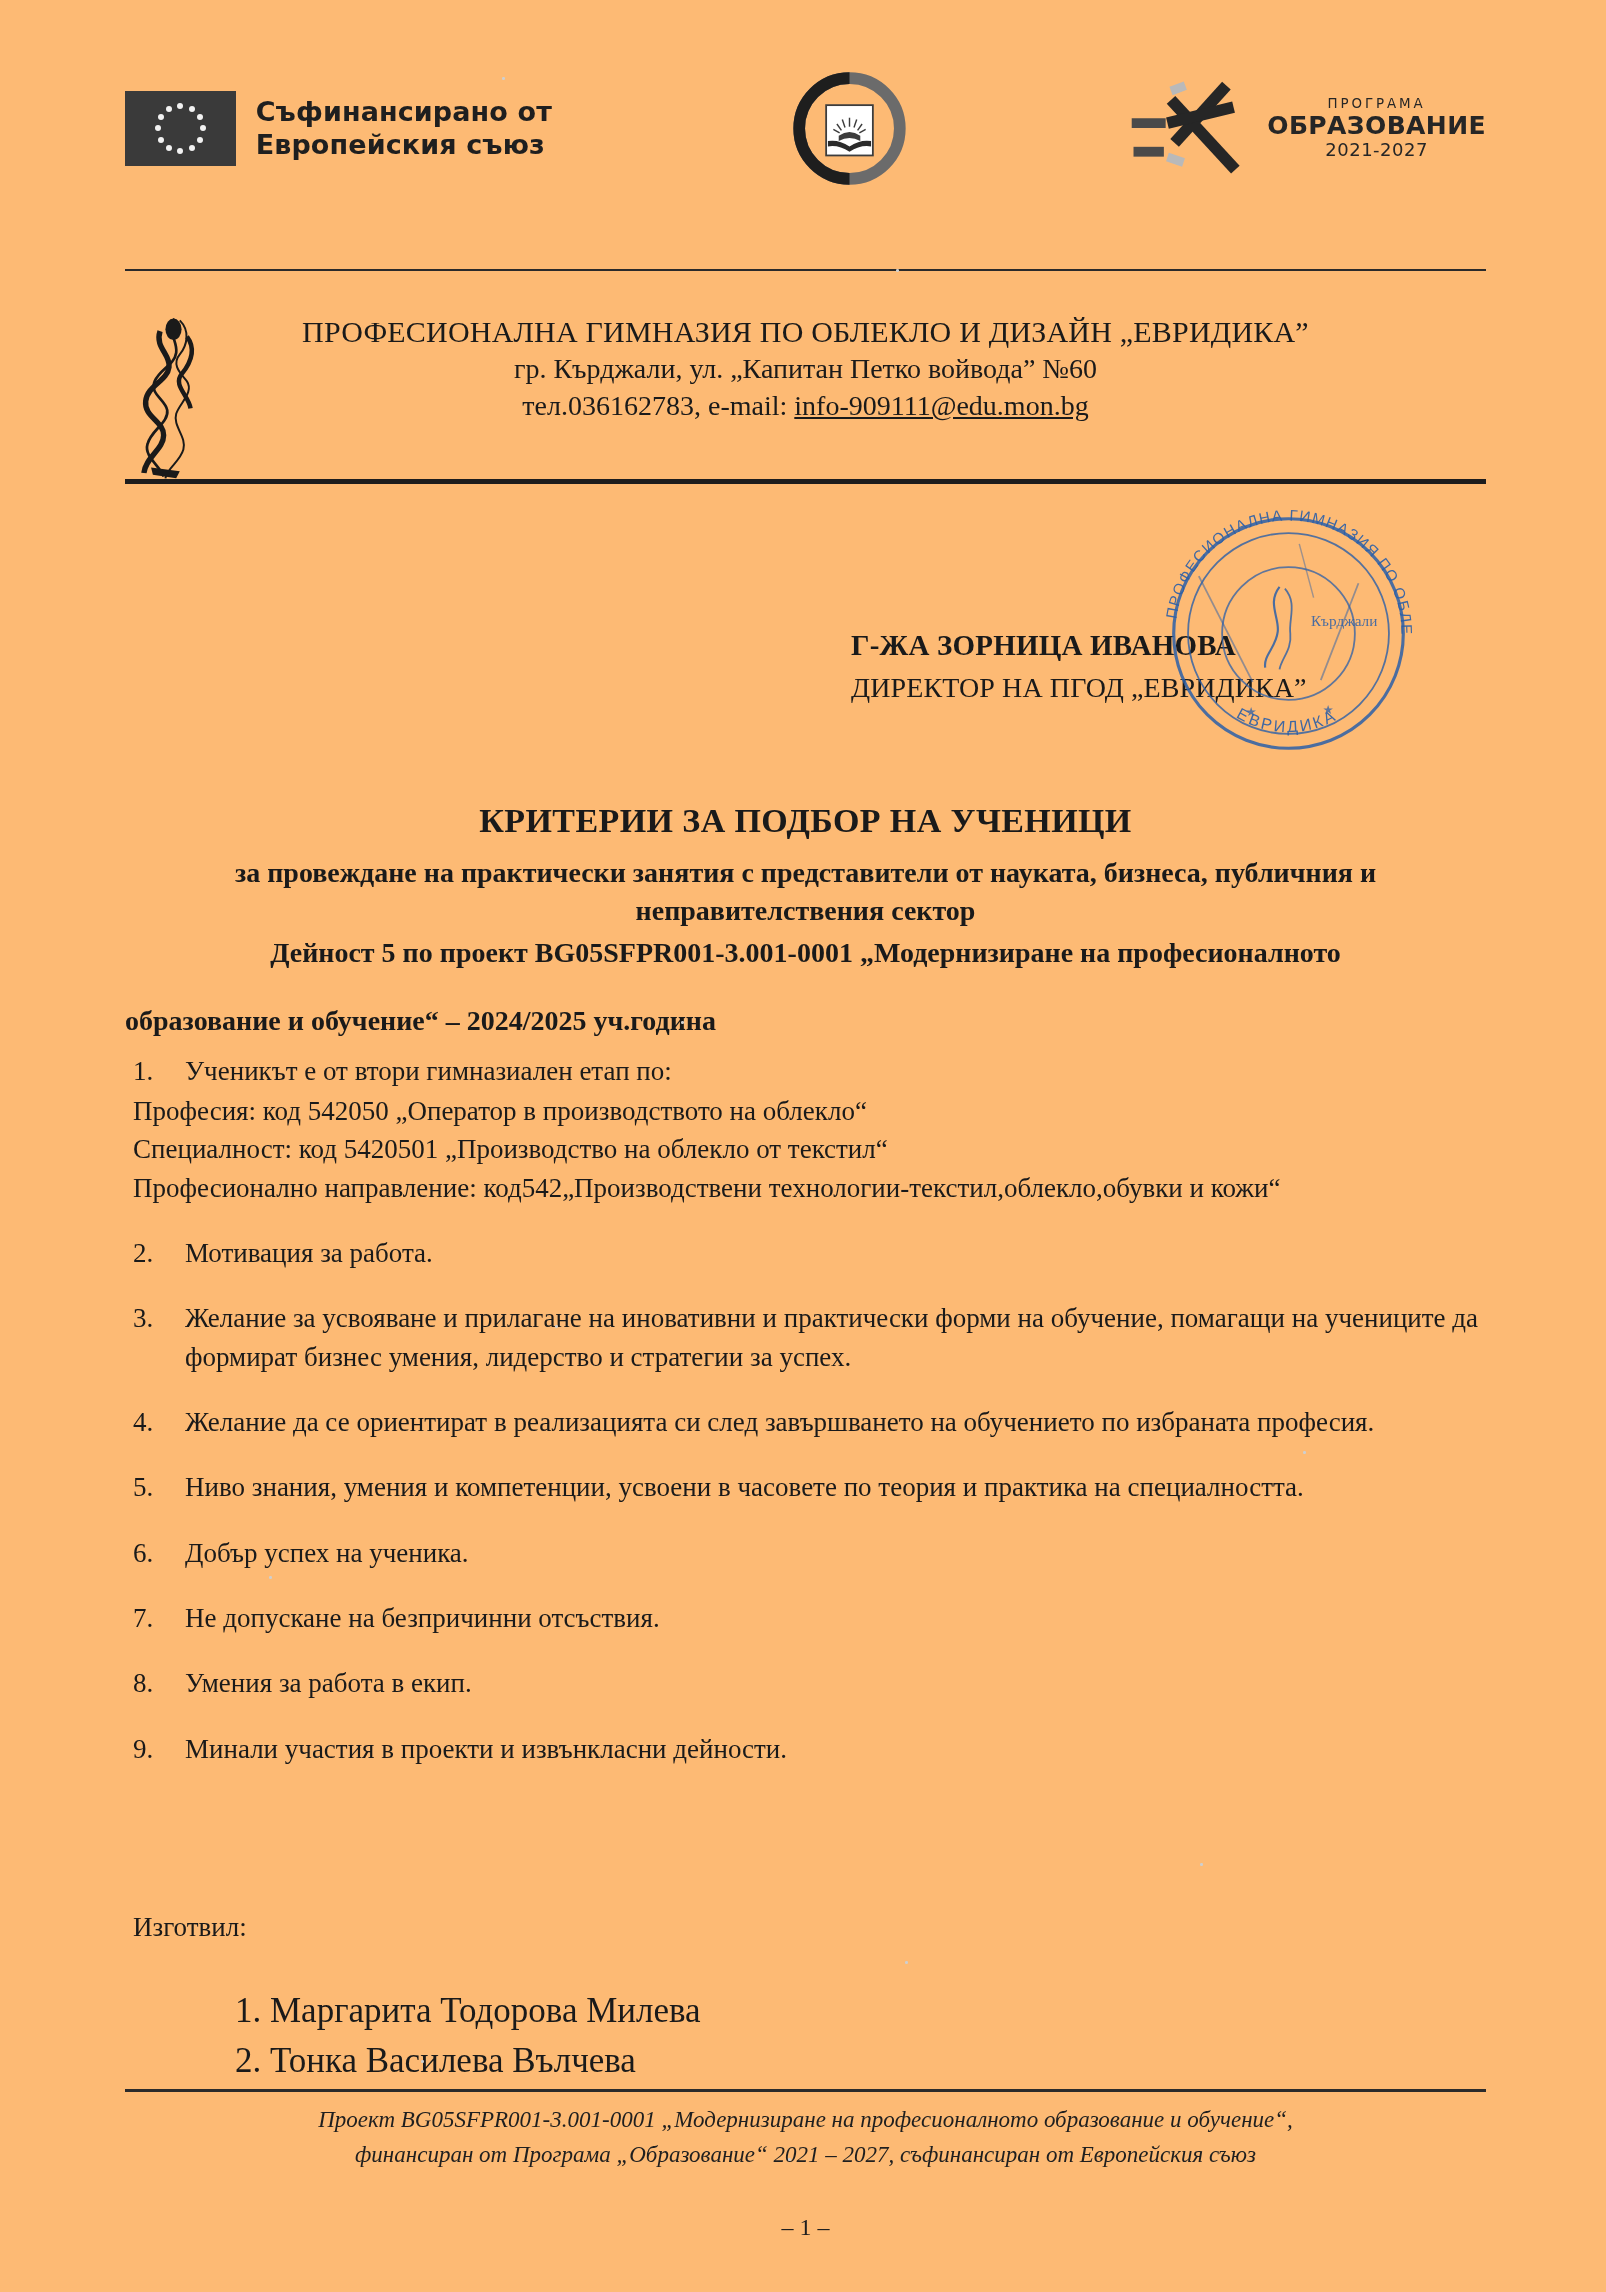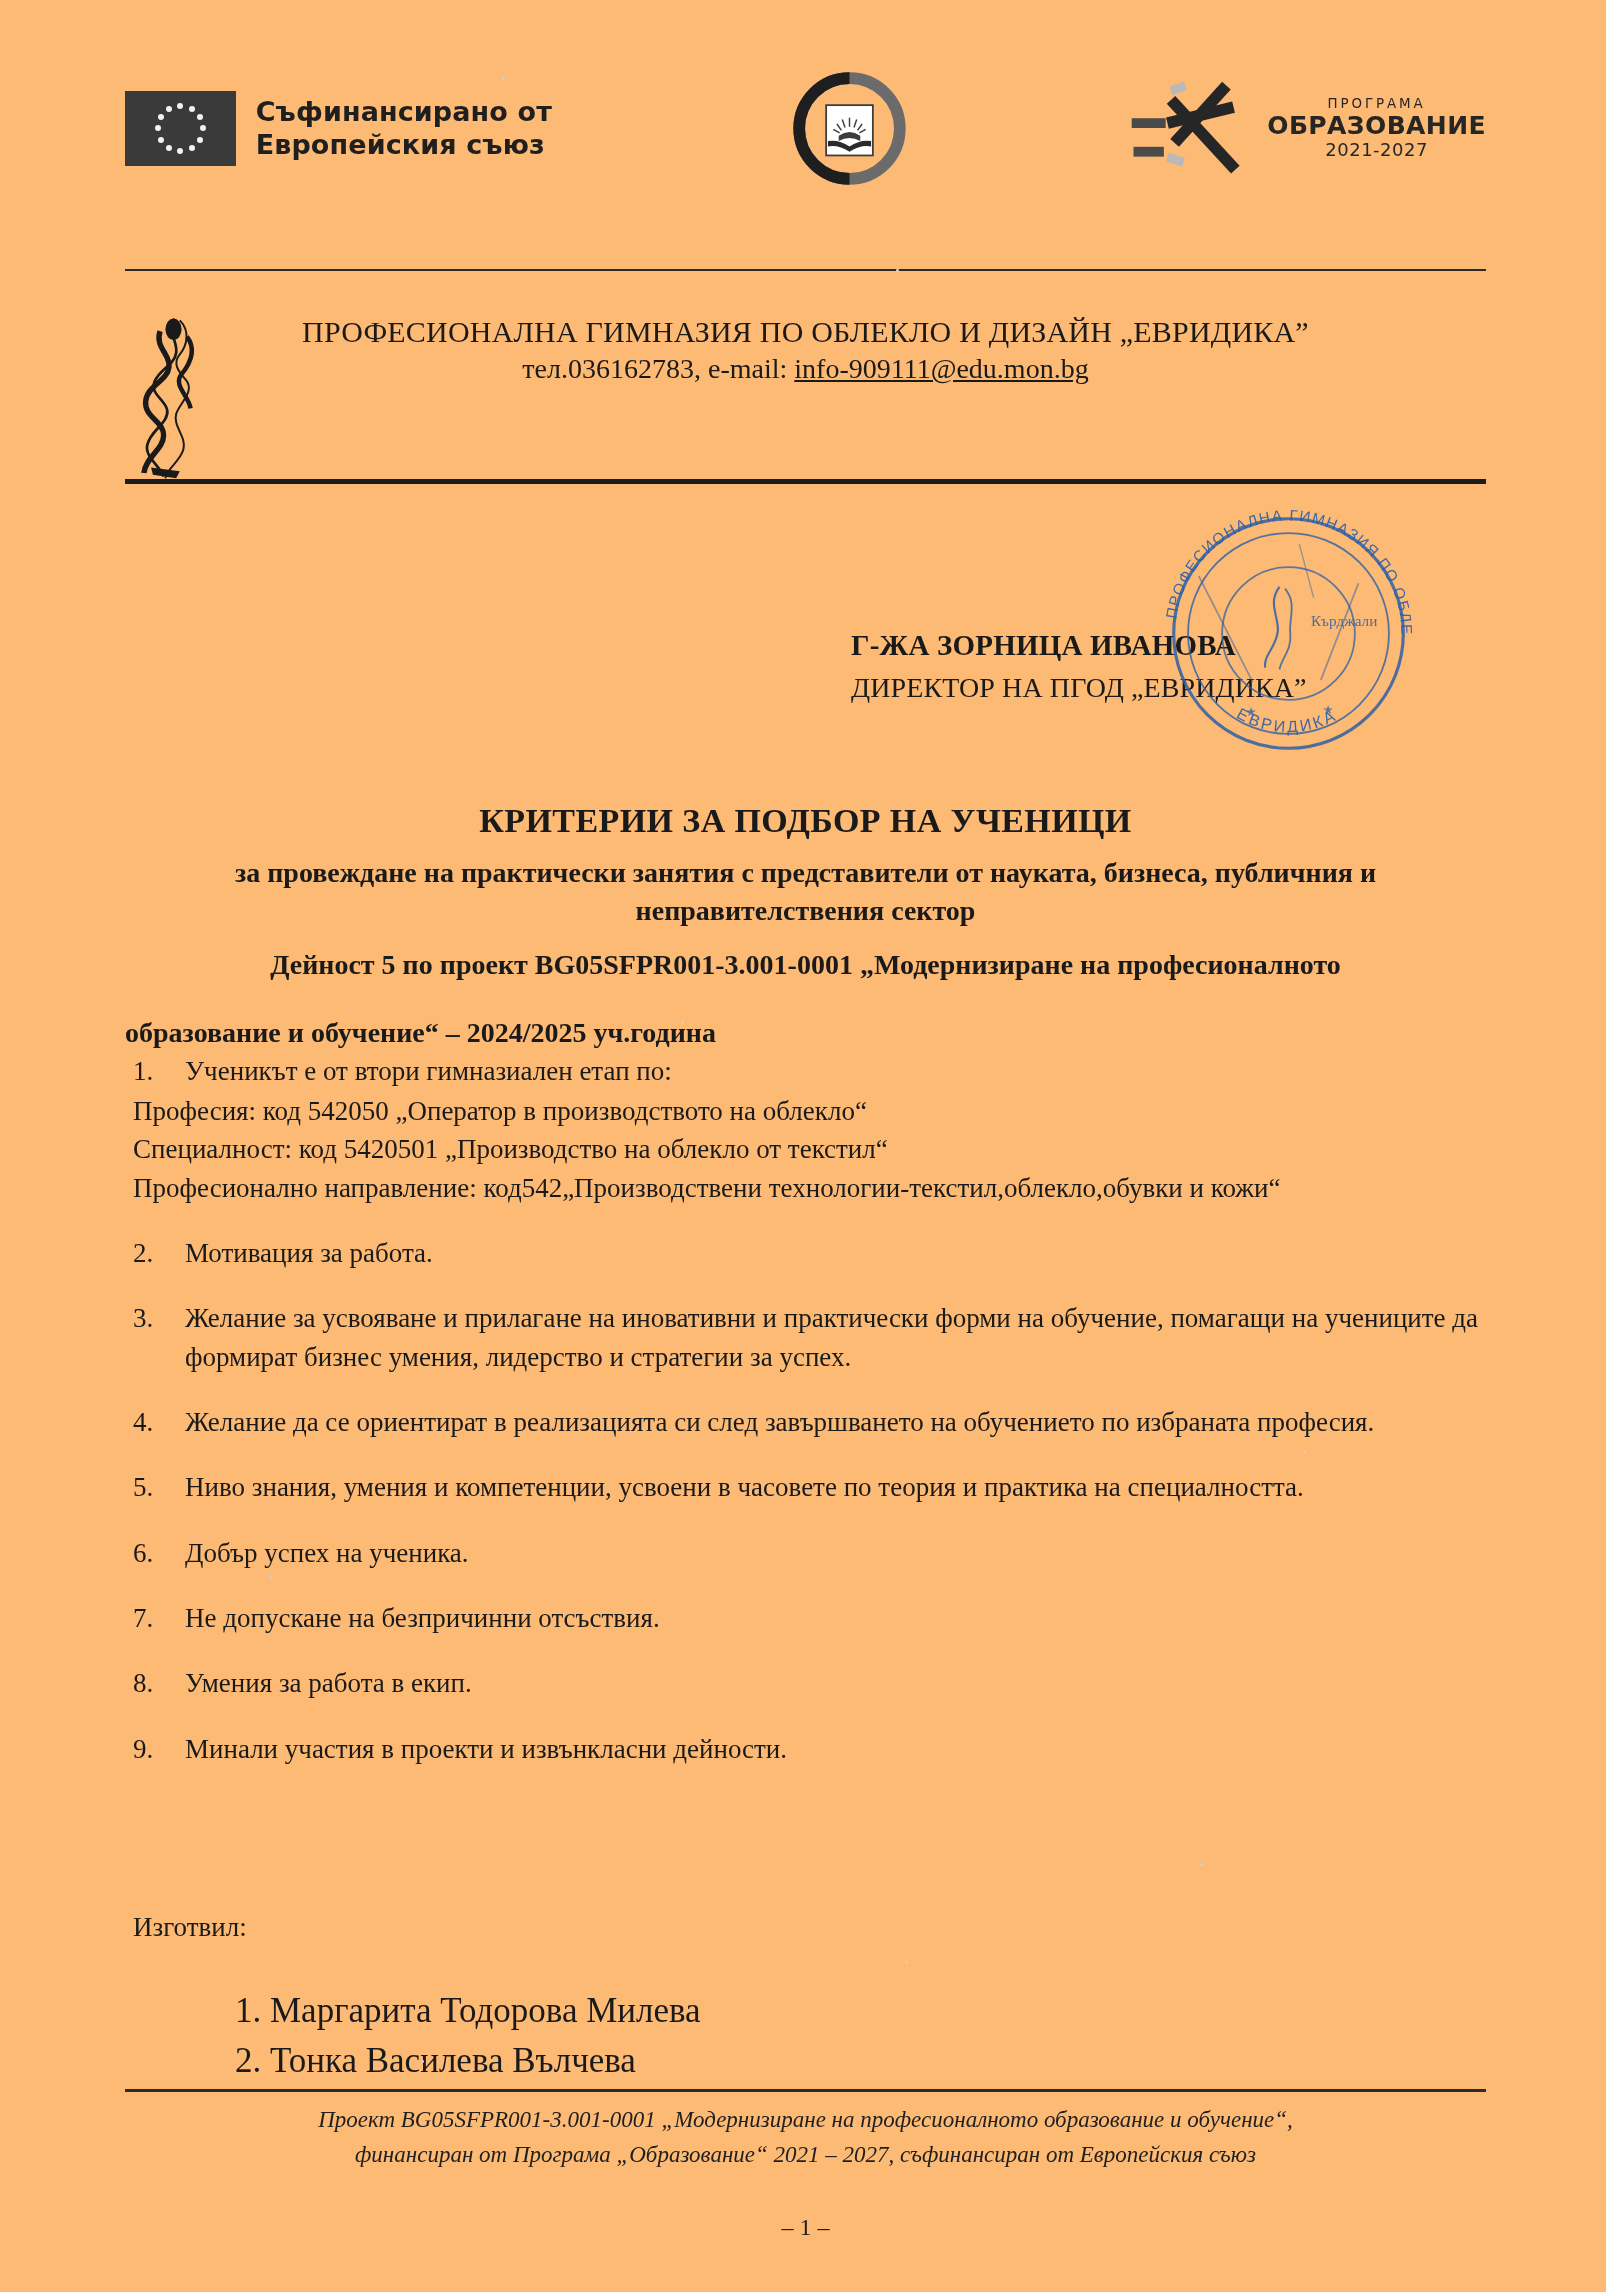--- a/index.html
+++ b/index.html
@@ -210,21 +210,21 @@
   .title-sub {
     font-size: 28px;
     font-weight: bold;
     line-height: 1.36;
     margin-top: 10.7px;
   }
   .title-activity {
     font-size: 28px;
     font-weight: bold;
     line-height: 1.4;
-    margin-top: 15px;
+    margin-top: 3px;
   }
   .title-activity2 {
     font-size: 28px;
     font-weight: bold;
     text-align: left;
     margin-top: 29px;
     line-height: 1.4;
   }
 
   
@@ -377,20 +377,21 @@
       <path d="M62 6 C74 18 70 34 62 44 C52 56 64 66 70 74 C78 86 62 98 58 110 C54 124 70 136 66 150 C62 164 48 170 46 182" fill="none" stroke="#1a1a1a" stroke-width="2.2"></path>
       <path d="M40 18 C34 36 52 44 50 58 C48 74 26 78 24 96 C22 114 44 118 44 134 C44 150 24 158 22 176" fill="none" stroke="#1a1a1a" stroke-width="6"></path>
       <path d="M70 24 C82 40 72 56 64 66 C54 78 72 90 74 104" fill="none" stroke="#1a1a1a" stroke-width="5"></path>
       <ellipse cx="55" cy="16" rx="9" ry="12" fill="#1a1a1a"></ellipse>
       <path d="M30 170 L62 174 L58 182 L32 178 Z" fill="#1a1a1a"></path>
     </svg>
   </div>
 
   <div class="school-header">
     <div class="line1">ПРОФЕСИОНАЛНА ГИМНАЗИЯ ПО ОБЛЕКЛО И ДИЗАЙН „ЕВРИДИКА”</div>
+    <div class="line2">гр. Кърджали, ул. „Капитан Петко войвода” №60</div>
     <div class="line3"><span>тел.036162783, e-mail: </span><span class="email-link">info-909111@edu.mon.bg</span></div>
   </div>
 
   <div class="rule-head-bottom"></div>
 
   <div class="approve">
     <div class="director-name">Г-ЖА ЗОРНИЦА ИВАНОВА</div>
     <div class="director-role">ДИРЕКТОР НА ПГОД „ЕВРИДИКА”</div>
   </div>
 

